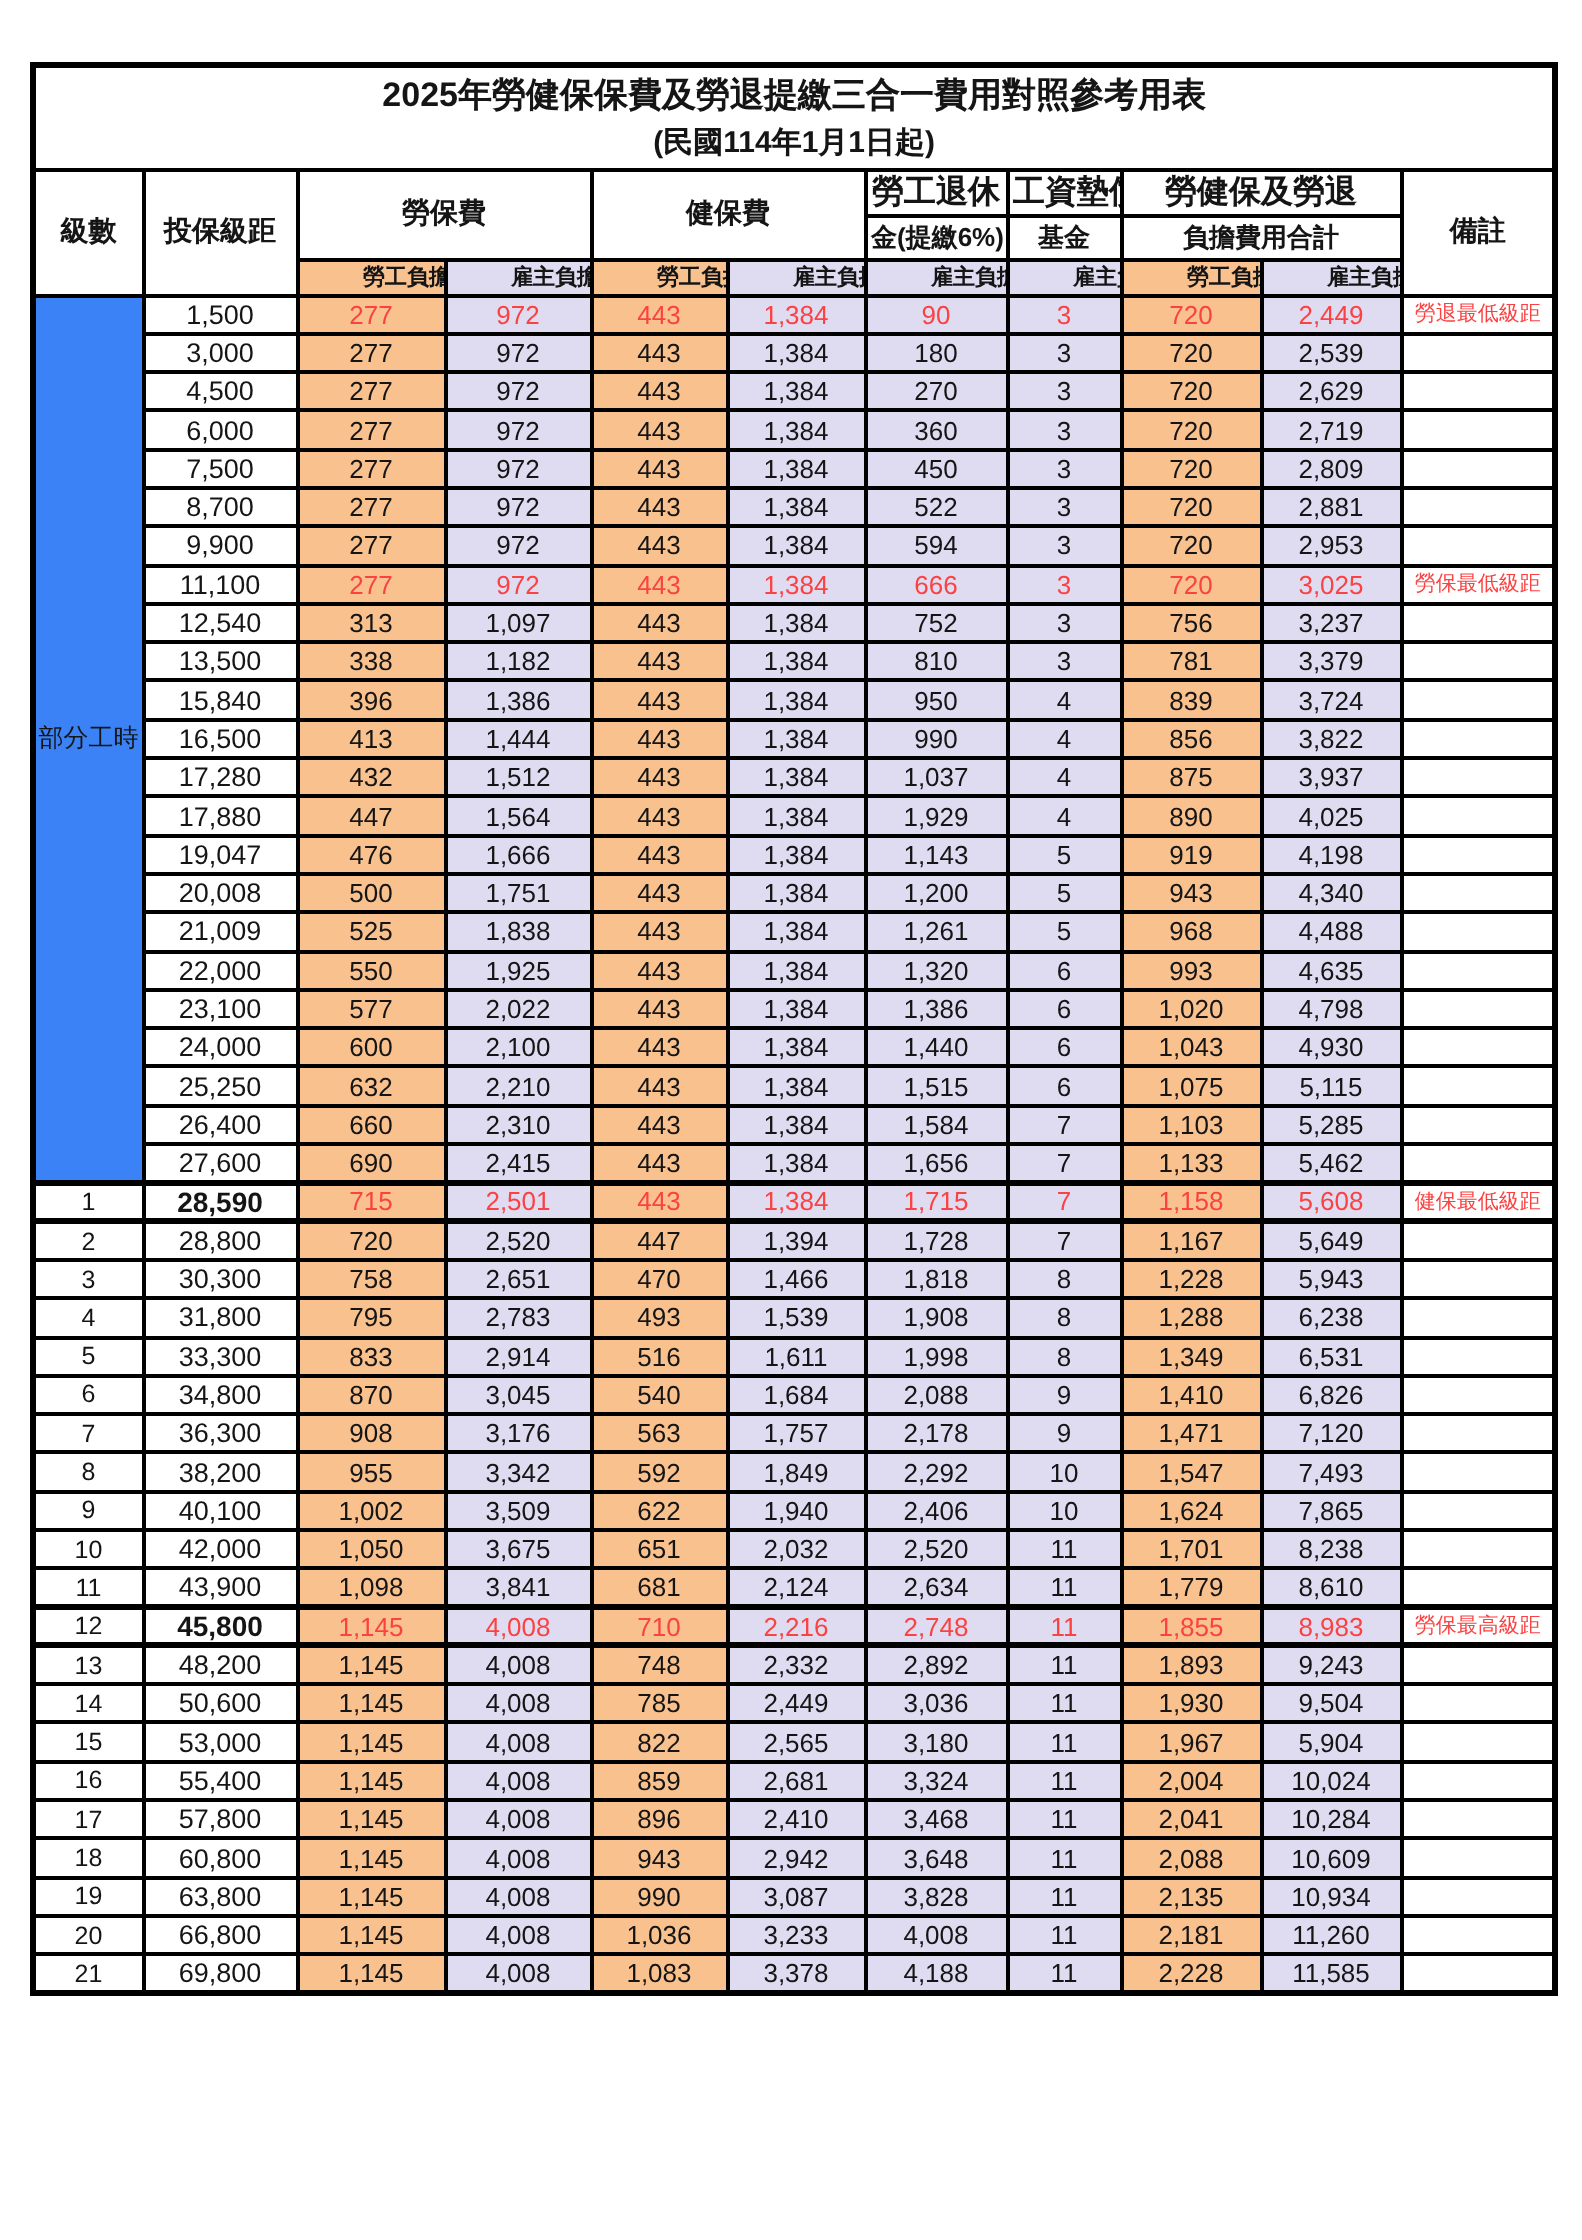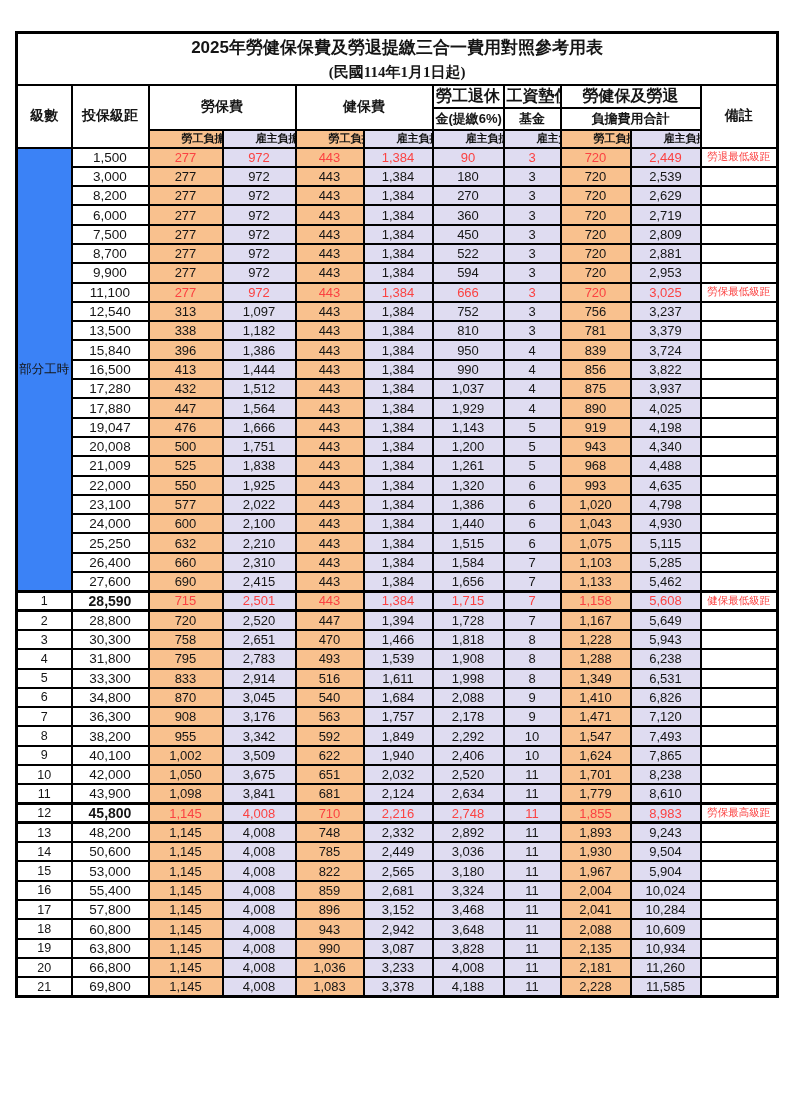--- a/index.html
+++ b/index.html
@@ -4,21 +4,21 @@
 <style>
   html,body{margin:0;padding:0;background:#ffffff;}
   body{width:791px;height:1120px;overflow:hidden;font-family:"Liberation Sans","DejaVu Sans",sans-serif;}
   .page{padding:31px 15px 0 15px;}
   table{border-collapse:collapse;table-layout:fixed;width:761px;border:3px solid #000;}
   td,th{border:2px solid #000;padding:0 2px;text-align:center;vertical-align:middle;
         color:#151515;overflow:hidden;white-space:nowrap;box-sizing:border-box;}
   
   .title-cell{height:52px;border-bottom:2px solid #000;}
   .title-main{font-size:17px;font-weight:700;line-height:26px;}
-  .title-sub{font-size:15px;font-weight:700;line-height:22px;font-family:Liberation Serif, serif;}
+  .title-sub{font-size:15px;font-weight:700;line-height:22px;}
   
   thead th{font-weight:700;}
   .h1{height:22px;font-size:16px;}
   .h2{height:22px;font-size:13px;}
   .h3{height:18px;font-size:11px;padding-left:32px;}
   .big{font-size:14px;}
   
   .emp{background:var(--emp-bg,#f9c18e);}
   .er{background:var(--er-bg,#dfdcf1);}
   
@@ -102,21 +102,21 @@
           <td class="val er">972</td>
           <td class="val emp">443</td>
           <td class="val er">1,384</td>
           <td class="val er">180</td>
           <td class="val er">3</td>
           <td class="val emp">720</td>
           <td class="val er">2,539</td>
           <td class="remark"></td>
         </tr>
         <tr>
-          <td class="bracket">8,200</td>
+          <td class="bracket">4,500</td>
           <td class="val emp">277</td>
           <td class="val er">972</td>
           <td class="val emp">443</td>
           <td class="val er">1,384</td>
           <td class="val er">270</td>
           <td class="val er">3</td>
           <td class="val emp">720</td>
           <td class="val er">2,629</td>
           <td class="remark"></td>
         </tr>
@@ -567,21 +567,21 @@
           <td class="val emp">2,004</td>
           <td class="val er">10,024</td>
           <td class="remark"></td>
         </tr>
         <tr>
           <td class="level">17</td>
           <td class="bracket">57,800</td>
           <td class="val emp">1,145</td>
           <td class="val er">4,008</td>
           <td class="val emp">896</td>
-          <td class="val er">3,152</td>
+          <td class="val er">2,410</td>
           <td class="val er">3,468</td>
           <td class="val er">11</td>
           <td class="val emp">2,041</td>
           <td class="val er">10,284</td>
           <td class="remark"></td>
         </tr>
         <tr>
           <td class="level">18</td>
           <td class="bracket">60,800</td>
           <td class="val emp">1,145</td>

